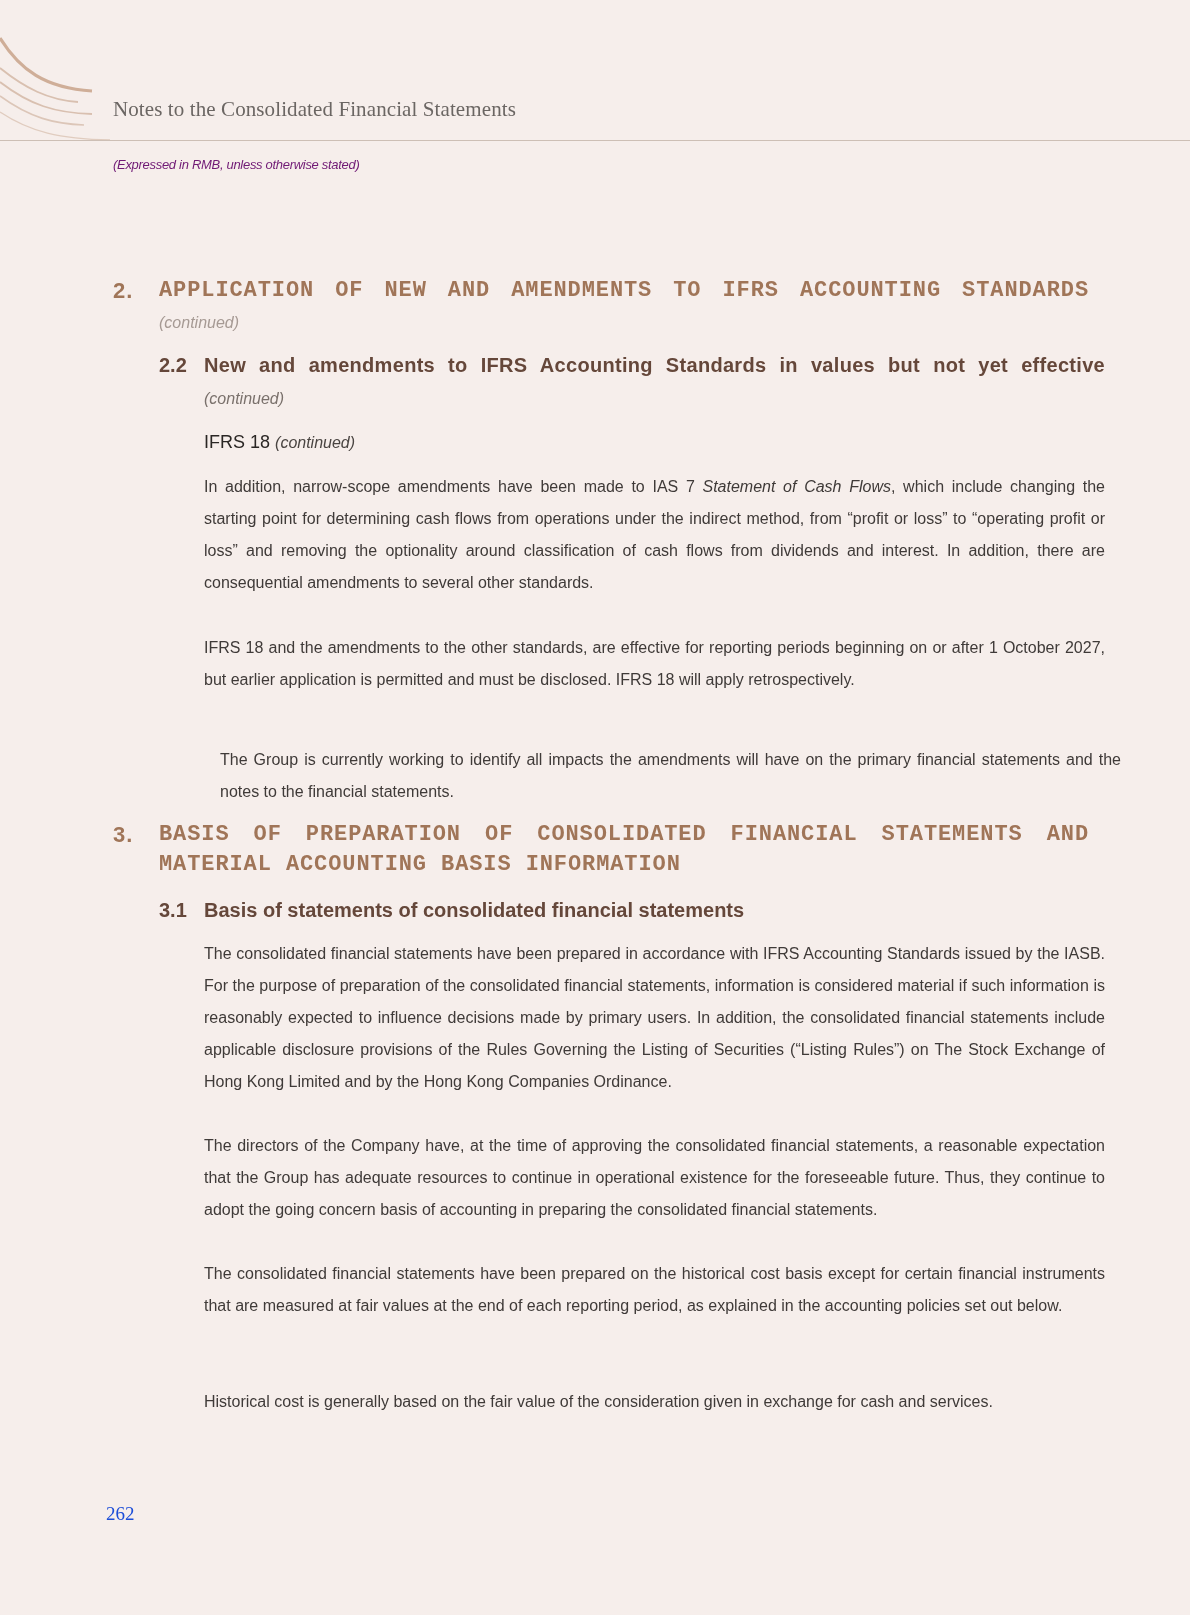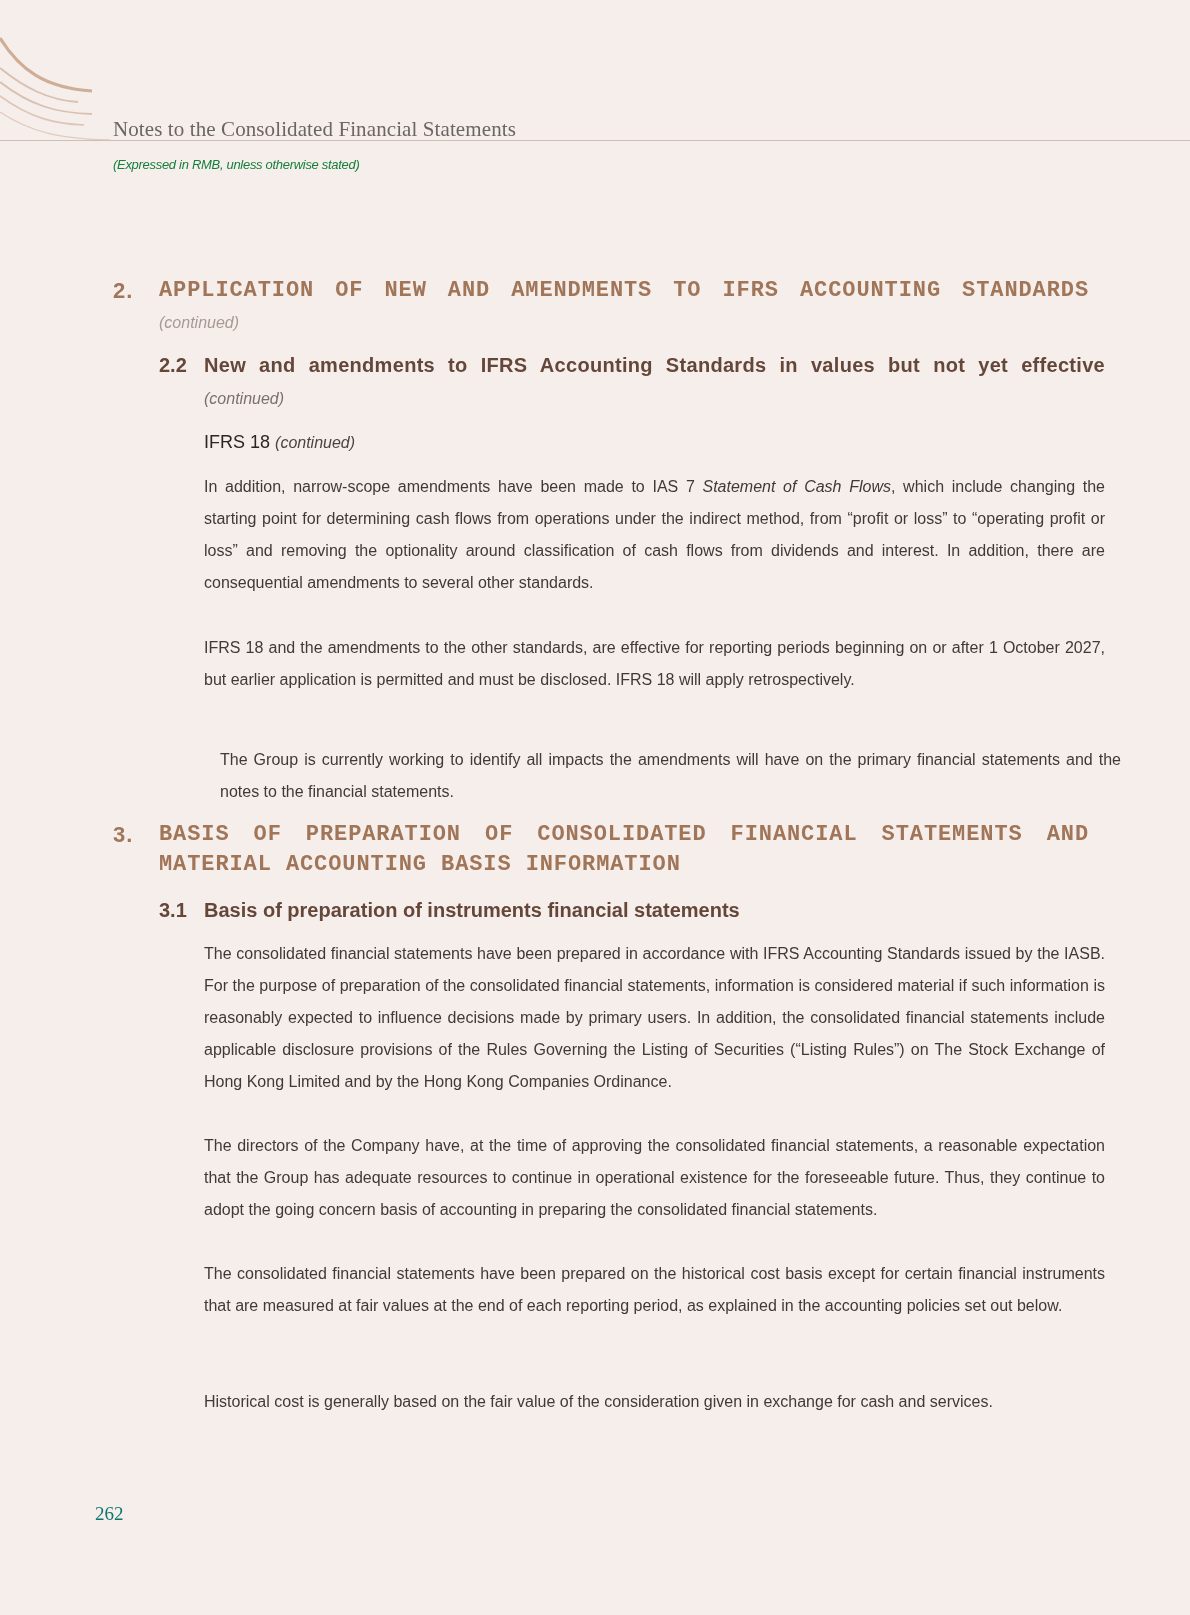--- a/index.html
+++ b/index.html
@@ -6,29 +6,29 @@
   body {
     width: 1190px; height: 1615px; position: relative; overflow: hidden;
     background: #f6eeeb;
     font-family: "Liberation Sans", "DejaVu Sans", sans-serif;
     color: #3e3a38;
   }
   .arcs { position: absolute; left: 0; top: 30px; width: 110px; height: 115px; }
   .running-title {
     position: absolute; left: 113px; top: 97px;
     font-family: "Liberation Serif", "DejaVu Serif", serif;
-    font-size: 21px; color: #6b6663; letter-spacing: 0.1px; margin-top: 20px;
+    font-size: 21px; color: #6b6663; letter-spacing: 0.1px;
   }
   .header-rule {
     position: absolute; left: 0; right: 0; top: 140px; height: 1px;
     background: #cdbfb5;
   }
   .expressed {
     position: absolute; left: 113px; top: 157px;
-    font-size: 13px; font-style: italic; color: #15803d; letter-spacing: -0.3px;
+    font-size: 13px; font-style: italic; color: #701a75; letter-spacing: -0.3px;
   }
   .content { position: absolute; left: 113px; top: 0; width: 992px; }
   .h1 {
     position: absolute; left: 0; width: 992px;
     color: #a07558; font-weight: bold; font-size: 22px; letter-spacing: 0.9px;
     line-height: 30px;
   }
   .h1 .num { position: absolute; left: 0; top: 0; }
   .h1 .txt { position: absolute; left: 46px; right: 16px; text-align: justify; text-align-last: left; font-family: Liberation Mono, monospace; }
   .h1 .txt.full { text-align-last: justify; }
@@ -53,23 +53,23 @@
   }
   .h3 b { font-weight: normal; }
   .h3 i { font-size: 16px; font-style: italic; color: #4a4542; font-weight: normal; }
   .para {
     position: absolute; left: 91px; width: 901px;
     font-size: 16px; line-height: 32px; color: #3f3a38;
     text-align: justify;
   }
   .para i { font-style: italic; }
   .page-number {
-    position: absolute; left: 95px; top: 1503px;
+    position: absolute; left: 106px; top: 1503px;
     font-family: "Liberation Serif", "DejaVu Serif", serif;
-    font-size: 19px; color: #0f766e;
+    font-size: 19px; color: #1d4ed8;
   }
 </style>
 </head>
 <body>
 
 <svg class="arcs" viewBox="0 0 110 115">
   <path d="M0,8 C20,40 45,58 92,61" fill="none" stroke="#cfae98" stroke-width="3.2"></path>
   <path d="M0,38 C25,58 48,70 78,72" fill="none" stroke="#d9c0b0" stroke-width="1.8"></path>
   <path d="M0,52 C30,75 55,83 92,84" fill="none" stroke="#d9c0b0" stroke-width="1.8"></path>
   <path d="M0,66 C30,88 55,94 84,95" fill="none" stroke="#dcc6b8" stroke-width="1.6"></path>
@@ -106,21 +106,21 @@
   <p class="para" style="top:728px; margin:16px;">The Group is currently working to identify all impacts the amendments will have on the primary financial statements and the notes to the financial statements.</p>
 
   <div class="h1" style="top:820px;">
     <span class="num">3.</span>
     <span class="txt full" style="top:0;">BASIS OF PREPARATION OF CONSOLIDATED FINANCIAL STATEMENTS AND</span>
     <span class="txt" style="top:30px;">MATERIAL ACCOUNTING BASIS INFORMATION</span>
   </div>
 
   <div class="h2" style="top:896px;">
     <span class="num">3.1</span>
-    <span class="txt">Basis of preparation of instruments financial statements</span>
+    <span class="txt">Basis of statements of consolidated financial statements</span>
   </div>
 
   <p class="para" style="top:938px; margin:0;">The consolidated financial statements have been prepared in accordance with IFRS Accounting Standards issued by the IASB. For the purpose of preparation of the consolidated financial statements, information is considered material if such information is reasonably expected to influence decisions made by primary users. In addition, the consolidated financial statements include applicable disclosure provisions of the Rules Governing the Listing of Securities (“Listing Rules”) on The Stock Exchange of Hong Kong Limited and by the Hong Kong Companies Ordinance.</p>
   <p class="para" style="top:1130px; margin:0;">The directors of the Company have, at the time of approving the consolidated financial statements, a reasonable expectation that the Group has adequate resources to continue in operational existence for the foreseeable future. Thus, they continue to adopt the going concern basis of accounting in preparing the consolidated financial statements.</p>
   <p class="para" style="top:1258px; margin:0;">The consolidated financial statements have been prepared on the historical cost basis except for certain financial instruments that are measured at fair values at the end of each reporting period, as explained in the accounting policies set out below.</p>
   <p class="para" style="top:1386px; margin:0;">Historical cost is generally based on the fair value of the consideration given in exchange for cash and services.</p>
 </div>
 
 <div class="page-number">262</div>
 

